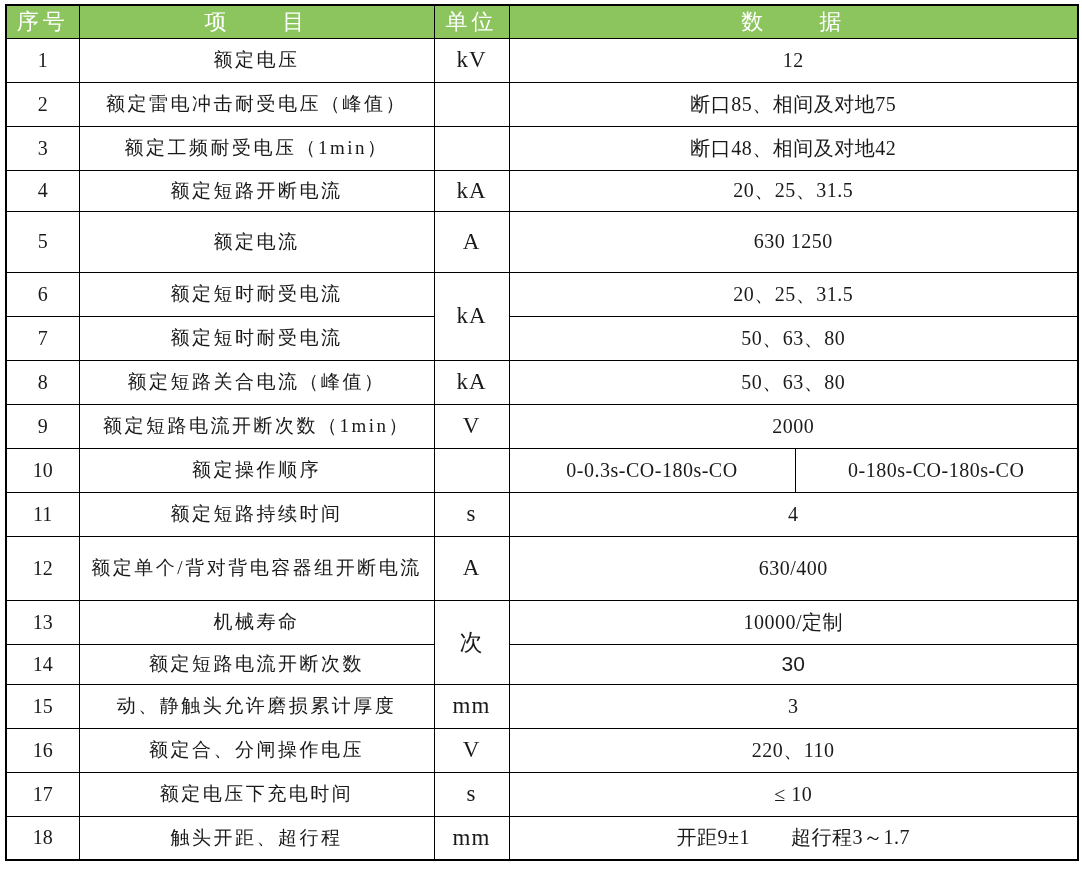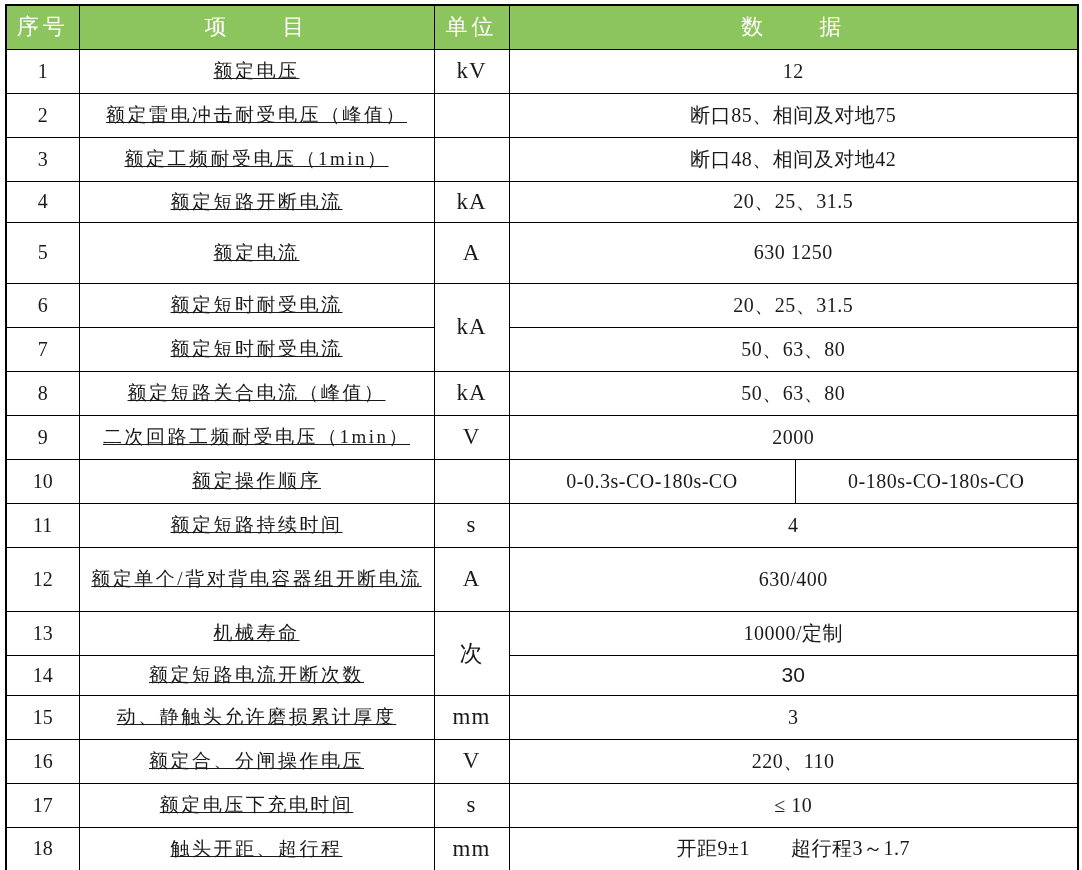--- a/index.html
+++ b/index.html
@@ -21,35 +21,35 @@
   col.c-data-a{width:286px;}
   col.c-data-b{width:283px;}
   th,td{
     border:1px solid #000;
     text-align:center;
     vertical-align:middle;
     padding:0 2px;
     overflow:hidden;
     white-space:nowrap;
   }
-  thead tr{height:44px;}
+  thead tr{height:33px;}
   thead th{
     background:#8CC45E;
     color:#ffffff;
     font-weight:normal;
     font-size:22px;
     letter-spacing:4px;
   }
   tbody tr{height:44px;}
   tr.h41{height:41px;}
   tr.h61{height:61px;}
   tr.h64{height:64px;}
   tr.h40{height:40px;}
   td.no-cell{font-size:20px;}
-  td.item-cell{font-size:19px;letter-spacing:2.5px;text-decoration:underline;}
+  td.item-cell{font-size:19px;letter-spacing:2.5px;}
   td.unit-cell{font-size:23px;letter-spacing:1px;}
   td.data-cell{font-size:20px;letter-spacing:0.5px;}
   td.sans{
     font-family:Liberation Sans, sans-serif;
     font-size:21px;
     letter-spacing:0;
   }
 </style>
 </head>
 <body>
@@ -123,21 +123,21 @@
 
       <tr>
         <td class="no-cell">8</td>
         <td class="item-cell">额定短路关合电流（峰值）</td>
         <td class="unit-cell">kA</td>
         <td class="data-cell" colspan="2">50、63、80</td>
       </tr>
 
       <tr>
         <td class="no-cell">9</td>
-        <td class="item-cell">二次回路工频耐受电压（1min）</td>
+        <td class="item-cell">额定短路电流开断次数（1min）</td>
         <td class="unit-cell">V</td>
         <td class="data-cell" colspan="2">2000</td>
       </tr>
 
       <tr>
         <td class="no-cell">10</td>
         <td class="item-cell">额定操作顺序</td>
         <td class="unit-cell"></td>
         <td class="data-cell">0-0.3s-CO-180s-CO</td>
         <td class="data-cell">0-180s-CO-180s-CO</td>

